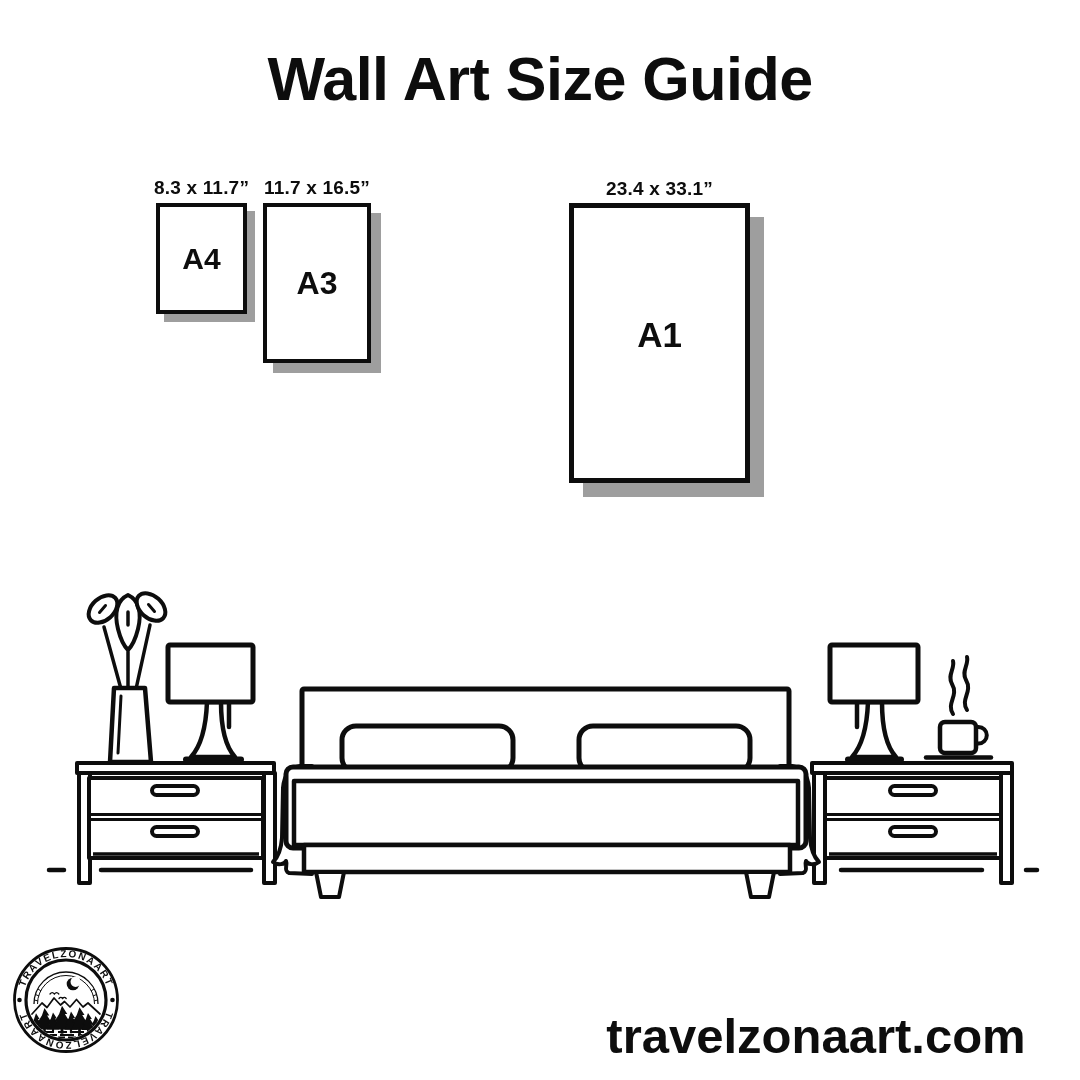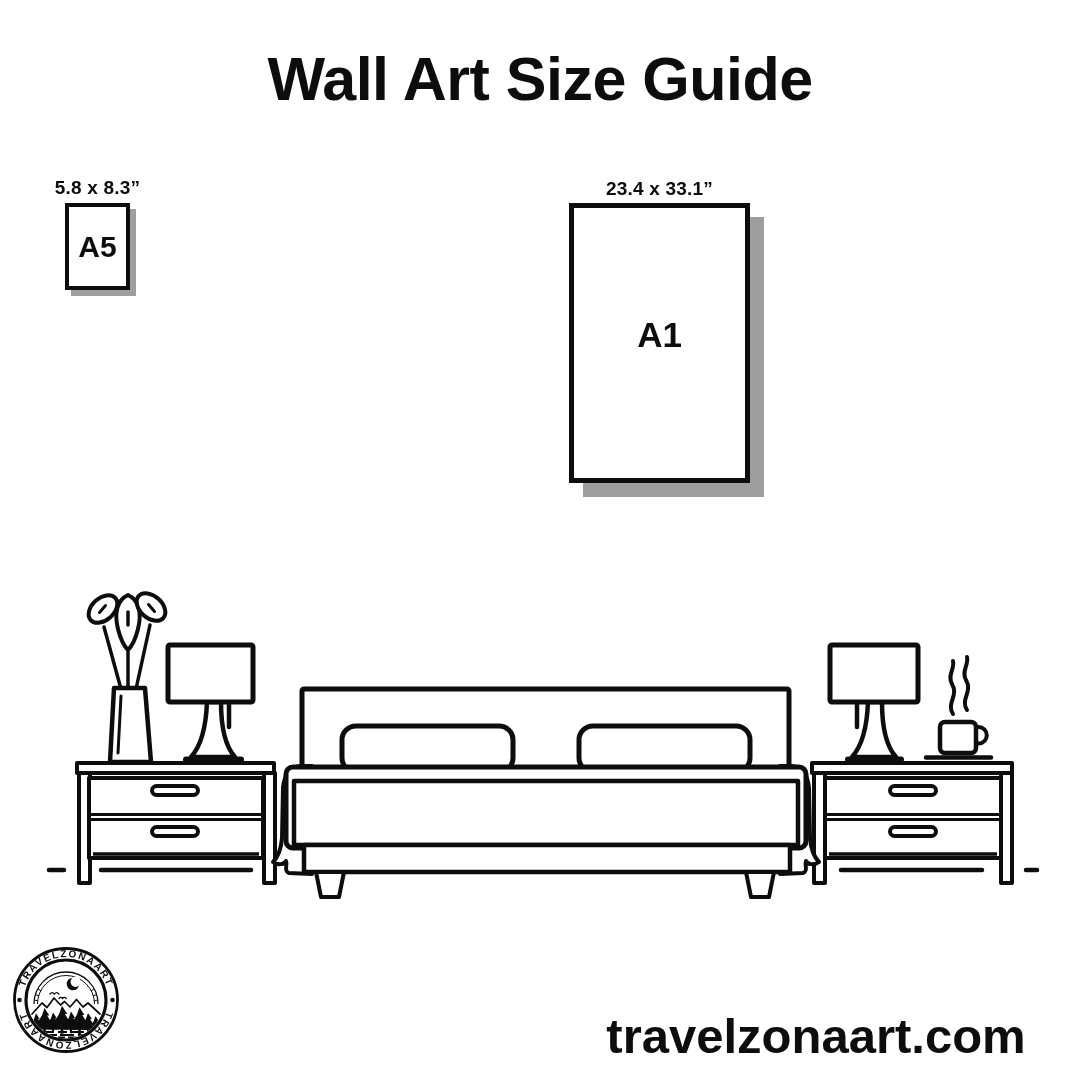--- a/index.html
+++ b/index.html
@@ -45,23 +45,27 @@
   .url{position:absolute;left:540px;top:1008px;width:552px;text-align:center;
     font-size:49px;font-weight:bold;letter-spacing:0;color:var(--ink)}
 </style>
 </head>
 <body>
 
 <div class="stage">
 
   <div class="title">Wall Art Size Guide</div>
 
-  <div class="frame f-a5">
-    <span class="dim">5.8 x 8.3”</span>
-    <span class="letter">A5</span>
+  <div class="frame f-a4">
+    <span class="dim">8.3 x 11.7”</span>
+    <span class="letter">A4</span>
+  </div>
+  <div class="frame f-a3">
+    <span class="dim">11.7 x 16.5”</span>
+    <span class="letter">A3</span>
   </div>
   <div class="frame f-a1">
     <span class="dim">23.4 x 33.1”</span>
     <span class="letter">A1</span>
   </div>
 
   <div class="scene">
     <svg viewBox="0 575 1080 330" fill="none" stroke="#0d0d0d">
 
       <g stroke-width="4.5" stroke-linecap="round">

